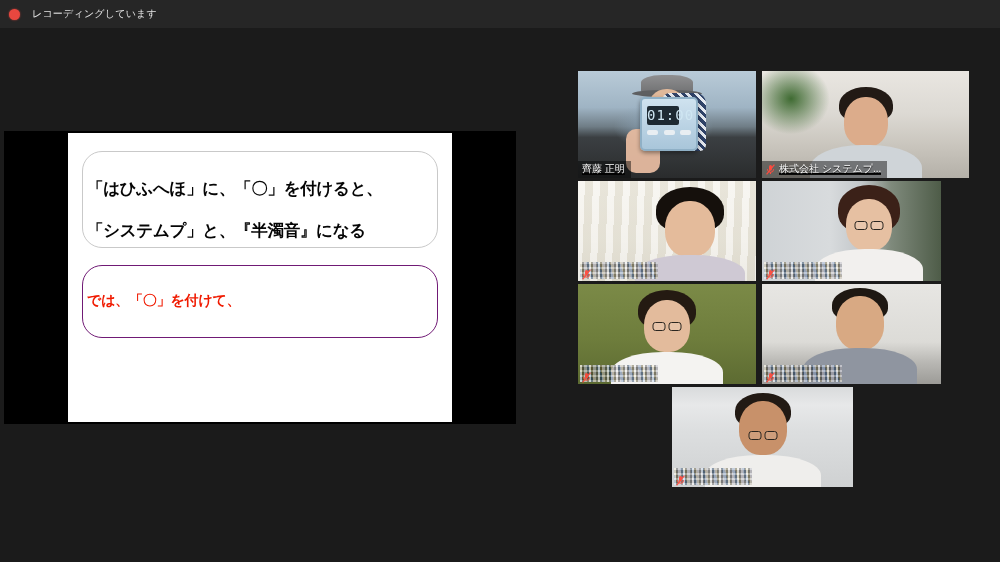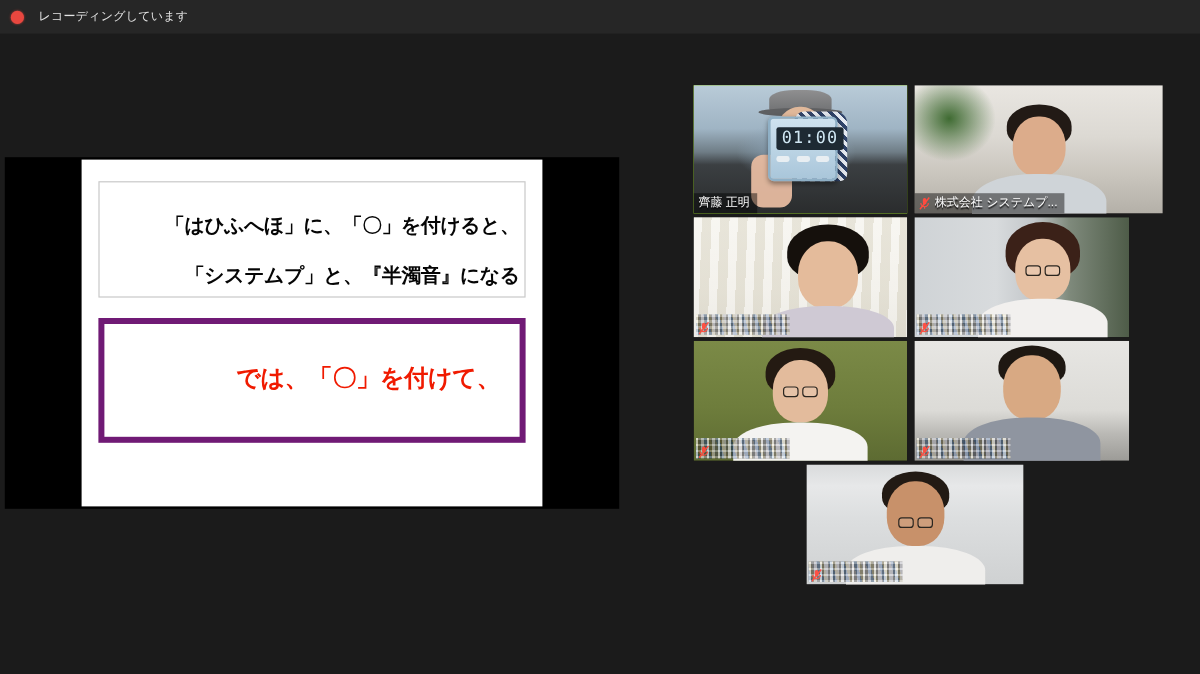--- a/index.html
+++ b/index.html
@@ -60,36 +60,37 @@
     left: 64px; top: 2px;
     width: 384px; height: 289px;
     background: #ffffff;
     box-sizing: border-box;
     padding: 18px 14px 0 14px;
   }
 
   .tbox {
     box-sizing: border-box;
     width: 100%;
-    text-align: right;
+    text-align: left;
     font-weight: bold;
     line-height: 1.28;
     white-space: pre-line;
+    border-radius: 20px;
   }
   .tbox.a {
     border: 1px solid #c9c9c9;
     color: #050505;
     font-size: 16.5px;
     padding: 5px 4px 6px 4px;
     letter-spacing: -0.3px;
   }
   .tbox.b {
-    border: 5px solid #701a75;
+    border: 1px solid #701a75;
     color: #f01a00;
-    font-size: 20px;
+    font-size: 14px;
     padding: 8px 16px 9px 4px;
     margin-top: 17px;
     letter-spacing: -0.2px;
   }
   .tbox.c {
     border: 2px solid #5b5bc8;
     color: #1b4fa8;
     font-size: 15px;
     padding: 5px 4px 7px 4px;
     margin-top: 13px;
@@ -116,20 +117,21 @@
   .namebar {
     position: absolute;
     left: 0; bottom: 0;
     max-width: 100%;
     display: flex;
     align-items: center;
     gap: 4px;
     padding: 1px 6px 2px 4px;
     background: rgba(0,0,0,.45);
     box-sizing: border-box;
+    text-decoration: underline;
   }
   .namebar .nm {
     color: #fff;
     font-size: 10px;
     white-space: nowrap;
     overflow: hidden;
     text-overflow: ellipsis;
     text-shadow: 0 1px 1px rgba(0,0,0,.9);
   }
   .mic-muted {
@@ -221,21 +223,21 @@
   .timer-dev {
     position: absolute;
     width: 54px; height: 50px;
     border-radius: 5px;
     background: linear-gradient(180deg,#cfe2ef 0%, #a9c6da 100%);
     border: 2px solid #8fb0c6;
     box-shadow: 0 2px 4px rgba(0,0,0,.4);
   }
   .timer-dev .lcd {
     position: absolute; left: 5px; top: 7px;
-    width: 56px; height: 19px;
+    width: 32px; height: 19px;
     background: #1e2a33;
     border-radius: 2px;
     color: #cfe6f2;
     font-family: "DejaVu Sans Mono", "Liberation Mono", monospace;
     font-size: 14px;
     line-height: 19px;
     text-align: center;
     letter-spacing: 1px;
   }
   .timer-dev .btns {

